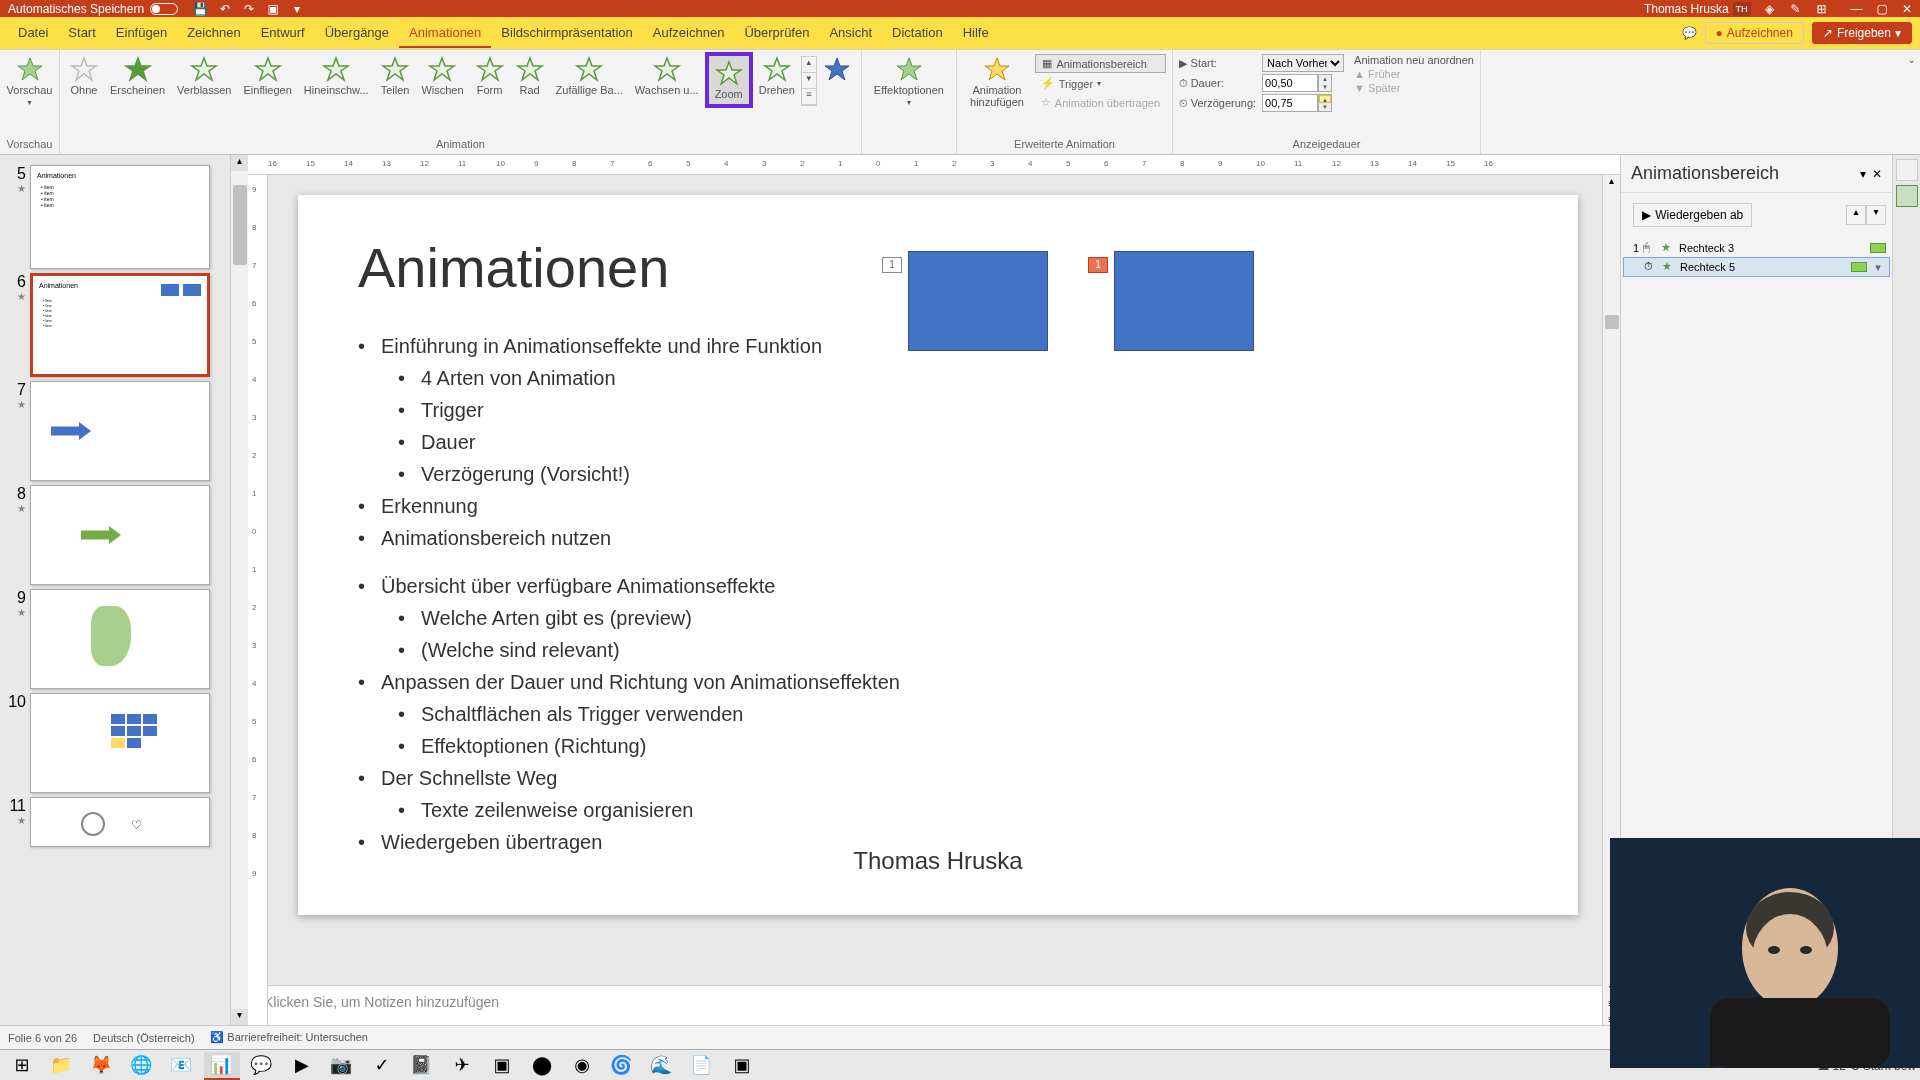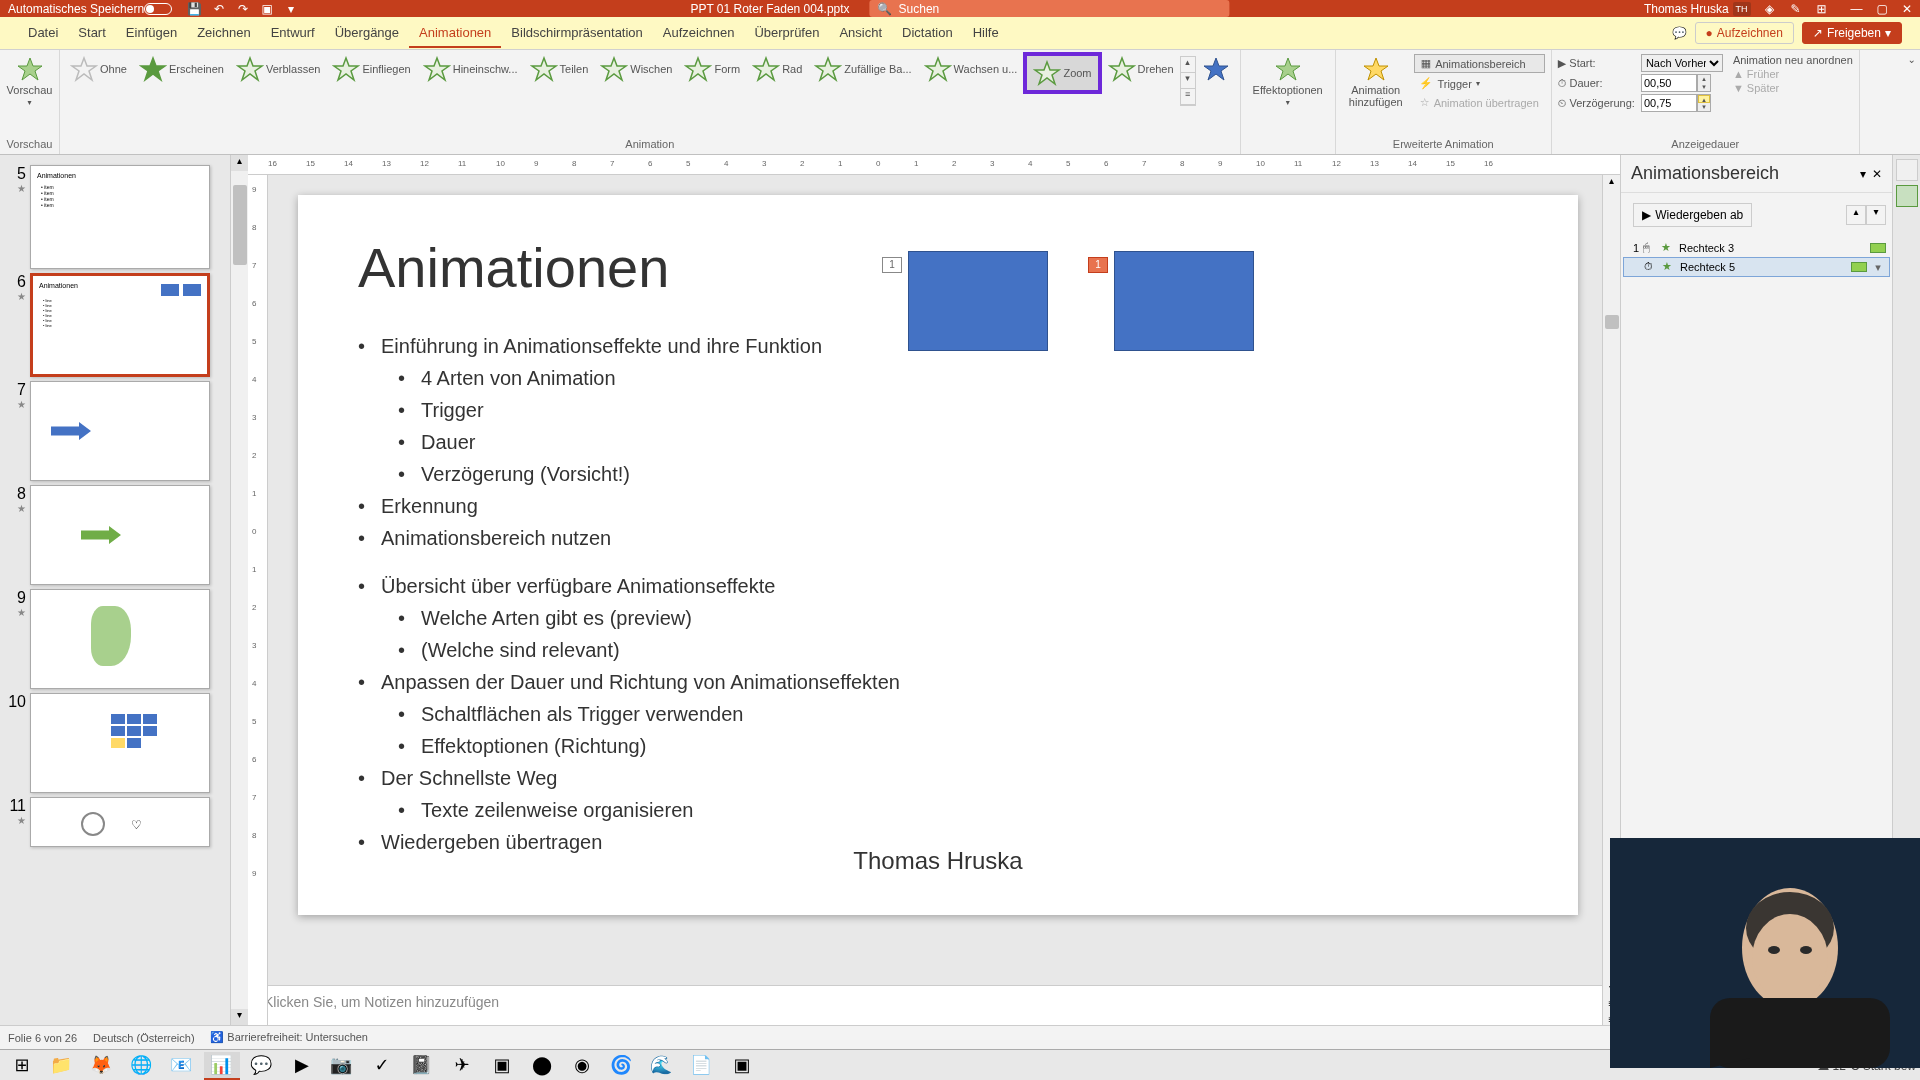--- a/index.html
+++ b/index.html
@@ -1,43 +1,43 @@
 <!DOCTYPE html>
 <html><head>
 <meta charset="utf-8">
 <style>
 *{margin:0;padding:0;box-sizing:border-box;font-family:"Segoe UI",Arial,sans-serif;}
 body{width:1920px;height:1080px;overflow:hidden;background:#f0f0f0;position:relative;}
 .titlebar{height:17px;background:#c43e1c;display:flex;align-items:center;padding:0 8px;color:#fff;font-size:12px;}
 .tb-left{display:flex;align-items:center;gap:8px;}
-.tb-autosave{display:flex;align-items:center;}
+.tb-autosave{display:flex;align-items:center;gap:6px;}
 .toggle{width:28px;height:12px;border:1px solid #fff;border-radius:8px;position:relative;}
 .toggle::after{content:"";position:absolute;width:8px;height:8px;background:#fff;border-radius:50%;left:1px;top:1px;}
 .tb-icons{display:flex;gap:10px;margin-left:8px;}
 .tb-icn{width:14px;height:14px;background:rgba(255,255,255,0.0);display:flex;align-items:center;justify-content:center;font-size:12px;}
 .tb-center{position:absolute;left:50%;transform:translateX(-50%);display:flex;align-items:center;gap:20px;}
 .search-box{width:360px;height:17px;background:#e8734f;border-radius:3px;display:flex;align-items:center;padding:0 8px;color:#fff;font-size:12px;}
 .tb-right{margin-left:auto;display:flex;align-items:center;gap:12px;}
 .tb-user{display:flex;align-items:center;gap:4px;}
 .badge{width:18px;height:14px;background:#a0361a;border-radius:2px;font-size:9px;display:flex;align-items:center;justify-content:center;}
 .tb-wbtns{display:flex;gap:14px;margin-left:10px;}
 
-.menubar{height:33px;background:#fef9c3;border-bottom:1px solid #d0d0d0;display:flex;align-items:center;padding:0 18px;font-size:13px;color:#444;}
+.menubar{height:33px;background:#fde047;border-bottom:1px solid #d0d0d0;display:flex;align-items:center;padding:0 8px;font-size:13px;color:#444;}
 .menu-item{padding:6px 10px;cursor:pointer;}
 .menu-item.active{color:#c43e1c;border-bottom:2px solid #c43e1c;}
 .menu-right{margin-left:auto;display:flex;align-items:center;gap:8px;}
 .btn-pill{border:1px solid #ccc;border-radius:3px;padding:3px 10px;font-size:12px;display:flex;align-items:center;gap:4px;}
 .btn-pill.rec{color:#c43e1c;}
 .btn-pill.share{background:#c43e1c;color:#fff;border-color:#c43e1c;}
 
 .ribbon{height:105px;background:#f3f3f3;border-bottom:1px solid #c0c0c0;display:flex;font-size:11px;color:#555;}
 .rib-group{border-right:1px solid #d8d8d8;display:flex;flex-direction:column;padding:2px 4px;}
 .rib-label{text-align:center;font-size:11px;color:#666;margin-top:auto;padding-bottom:2px;}
 .rib-row{display:flex;align-items:flex-start;}
-.rib-btn{display:flex;flex-direction:row;align-items:center;justify-content:flex-start;padding:4px 6px;cursor:pointer;gap:2px;position:relative;}
+.rib-btn{display:flex;flex-direction:column;align-items:center;justify-content:flex-start;padding:4px 6px;cursor:pointer;gap:2px;position:relative;}
 .rib-btn.sel{background:#d8d8d8;border:4px solid #6d28d9;}
 .rib-btn-lbl{font-size:11px;text-align:center;white-space:nowrap;}
 .rib-bigbtn{display:flex;flex-direction:column;align-items:center;padding:4px 8px;gap:2px;}
 .gallery-arrows{width:16px;display:flex;flex-direction:column;border:1px solid #ccc;margin-top:4px;}
 .gallery-arrows div{height:16px;border-bottom:1px solid #ccc;font-size:9px;text-align:center;}
 .timing-grid{display:grid;grid-template-columns:auto auto auto;gap:2px 6px;align-items:center;padding:2px;font-size:11px;}
 .timing-grid input{width:56px;height:18px;font-size:11px;border:1px solid #aaa;padding:0 2px;}
 .timing-grid select{width:82px;height:18px;font-size:11px;border:1px solid #aaa;}
 .spinner{display:inline-flex;flex-direction:column;border:1px solid #aaa;}
 .spinner div{width:12px;height:8px;font-size:7px;text-align:center;line-height:8px;background:#eee;}
@@ -127,27 +127,20 @@
     <div class="tb-autosave">
       <span>Automatisches Speichern</span>
       <div class="toggle"></div>
     </div>
     <div class="tb-icons">
       <span class="tb-icn">💾</span>
       <span class="tb-icn">↶</span>
       <span class="tb-icn">↷</span>
       <span class="tb-icn">▣</span>
       <span class="tb-icn">▾</span>
-    </div>
-  </div>
-  <div class="tb-center">
-    <span>PPT 01 Roter Faden 004.pptx</span>
-    <div class="search-box">
-      <span>🔍</span>
-      <span style="margin-left:6px;">Suchen</span>
     </div>
   </div>
   <div class="tb-right">
     <div class="tb-user">
       <span>Thomas Hruska</span>
       <span class="badge">TH</span>
     </div>
     <span class="tb-icn">◈</span>
     <span class="tb-icn">✎</span>
     <span class="tb-icn">⊞</span>

